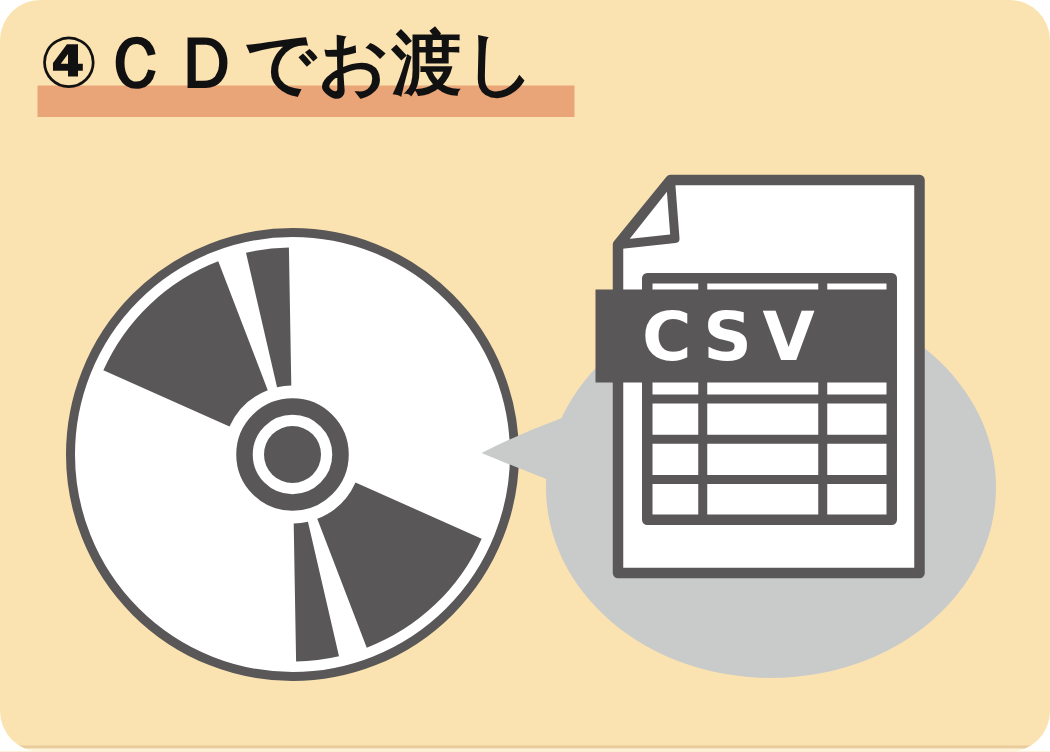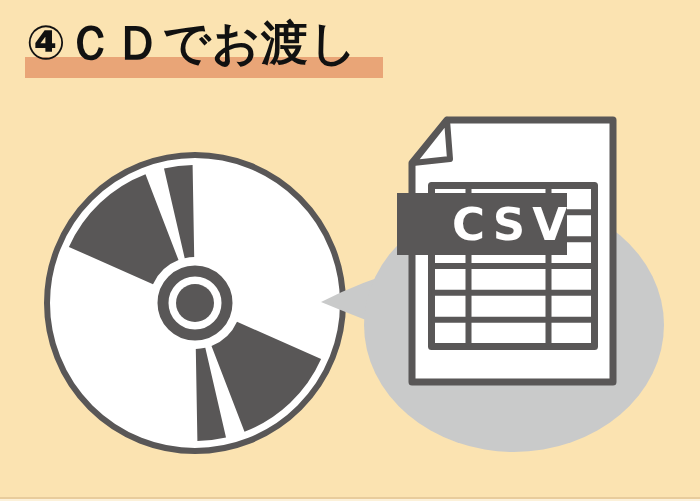--- a/index.html
+++ b/index.html
@@ -4,20 +4,21 @@
 <style>
   html, body { margin: 0; padding: 0; }
   body { font-family: "DejaVu Sans", "Liberation Sans", sans-serif; }
 
   .stage {
     position: relative;
     width: 700px;
     height: 501px;
     background: #FBE3B1;
     overflow: hidden;
+    border-radius: 27px;
   }
 
   
   .title-highlight {
     position: absolute;
     left: 25px;
     top: 57px;
     width: 358px;
     height: 21px;
     background: #E9A577;
@@ -46,21 +47,22 @@
   
   .csv-banner {
     position: absolute;
     left: 397px;
     top: 193px;
     width: 170px;
     height: 62px;
     background: #595757;
     display: flex;
     align-items: center;
-    justify-content: flex-end;
+    justify-content: flex-start;
+    padding-left: 31px;
   }
   .csv-banner span {
     color: #FFFFFF;
     font-size: 45px;
     font-weight: bold;
     letter-spacing: 7px;
     margin-right: -7px; 
     line-height: 1;
   }
 

